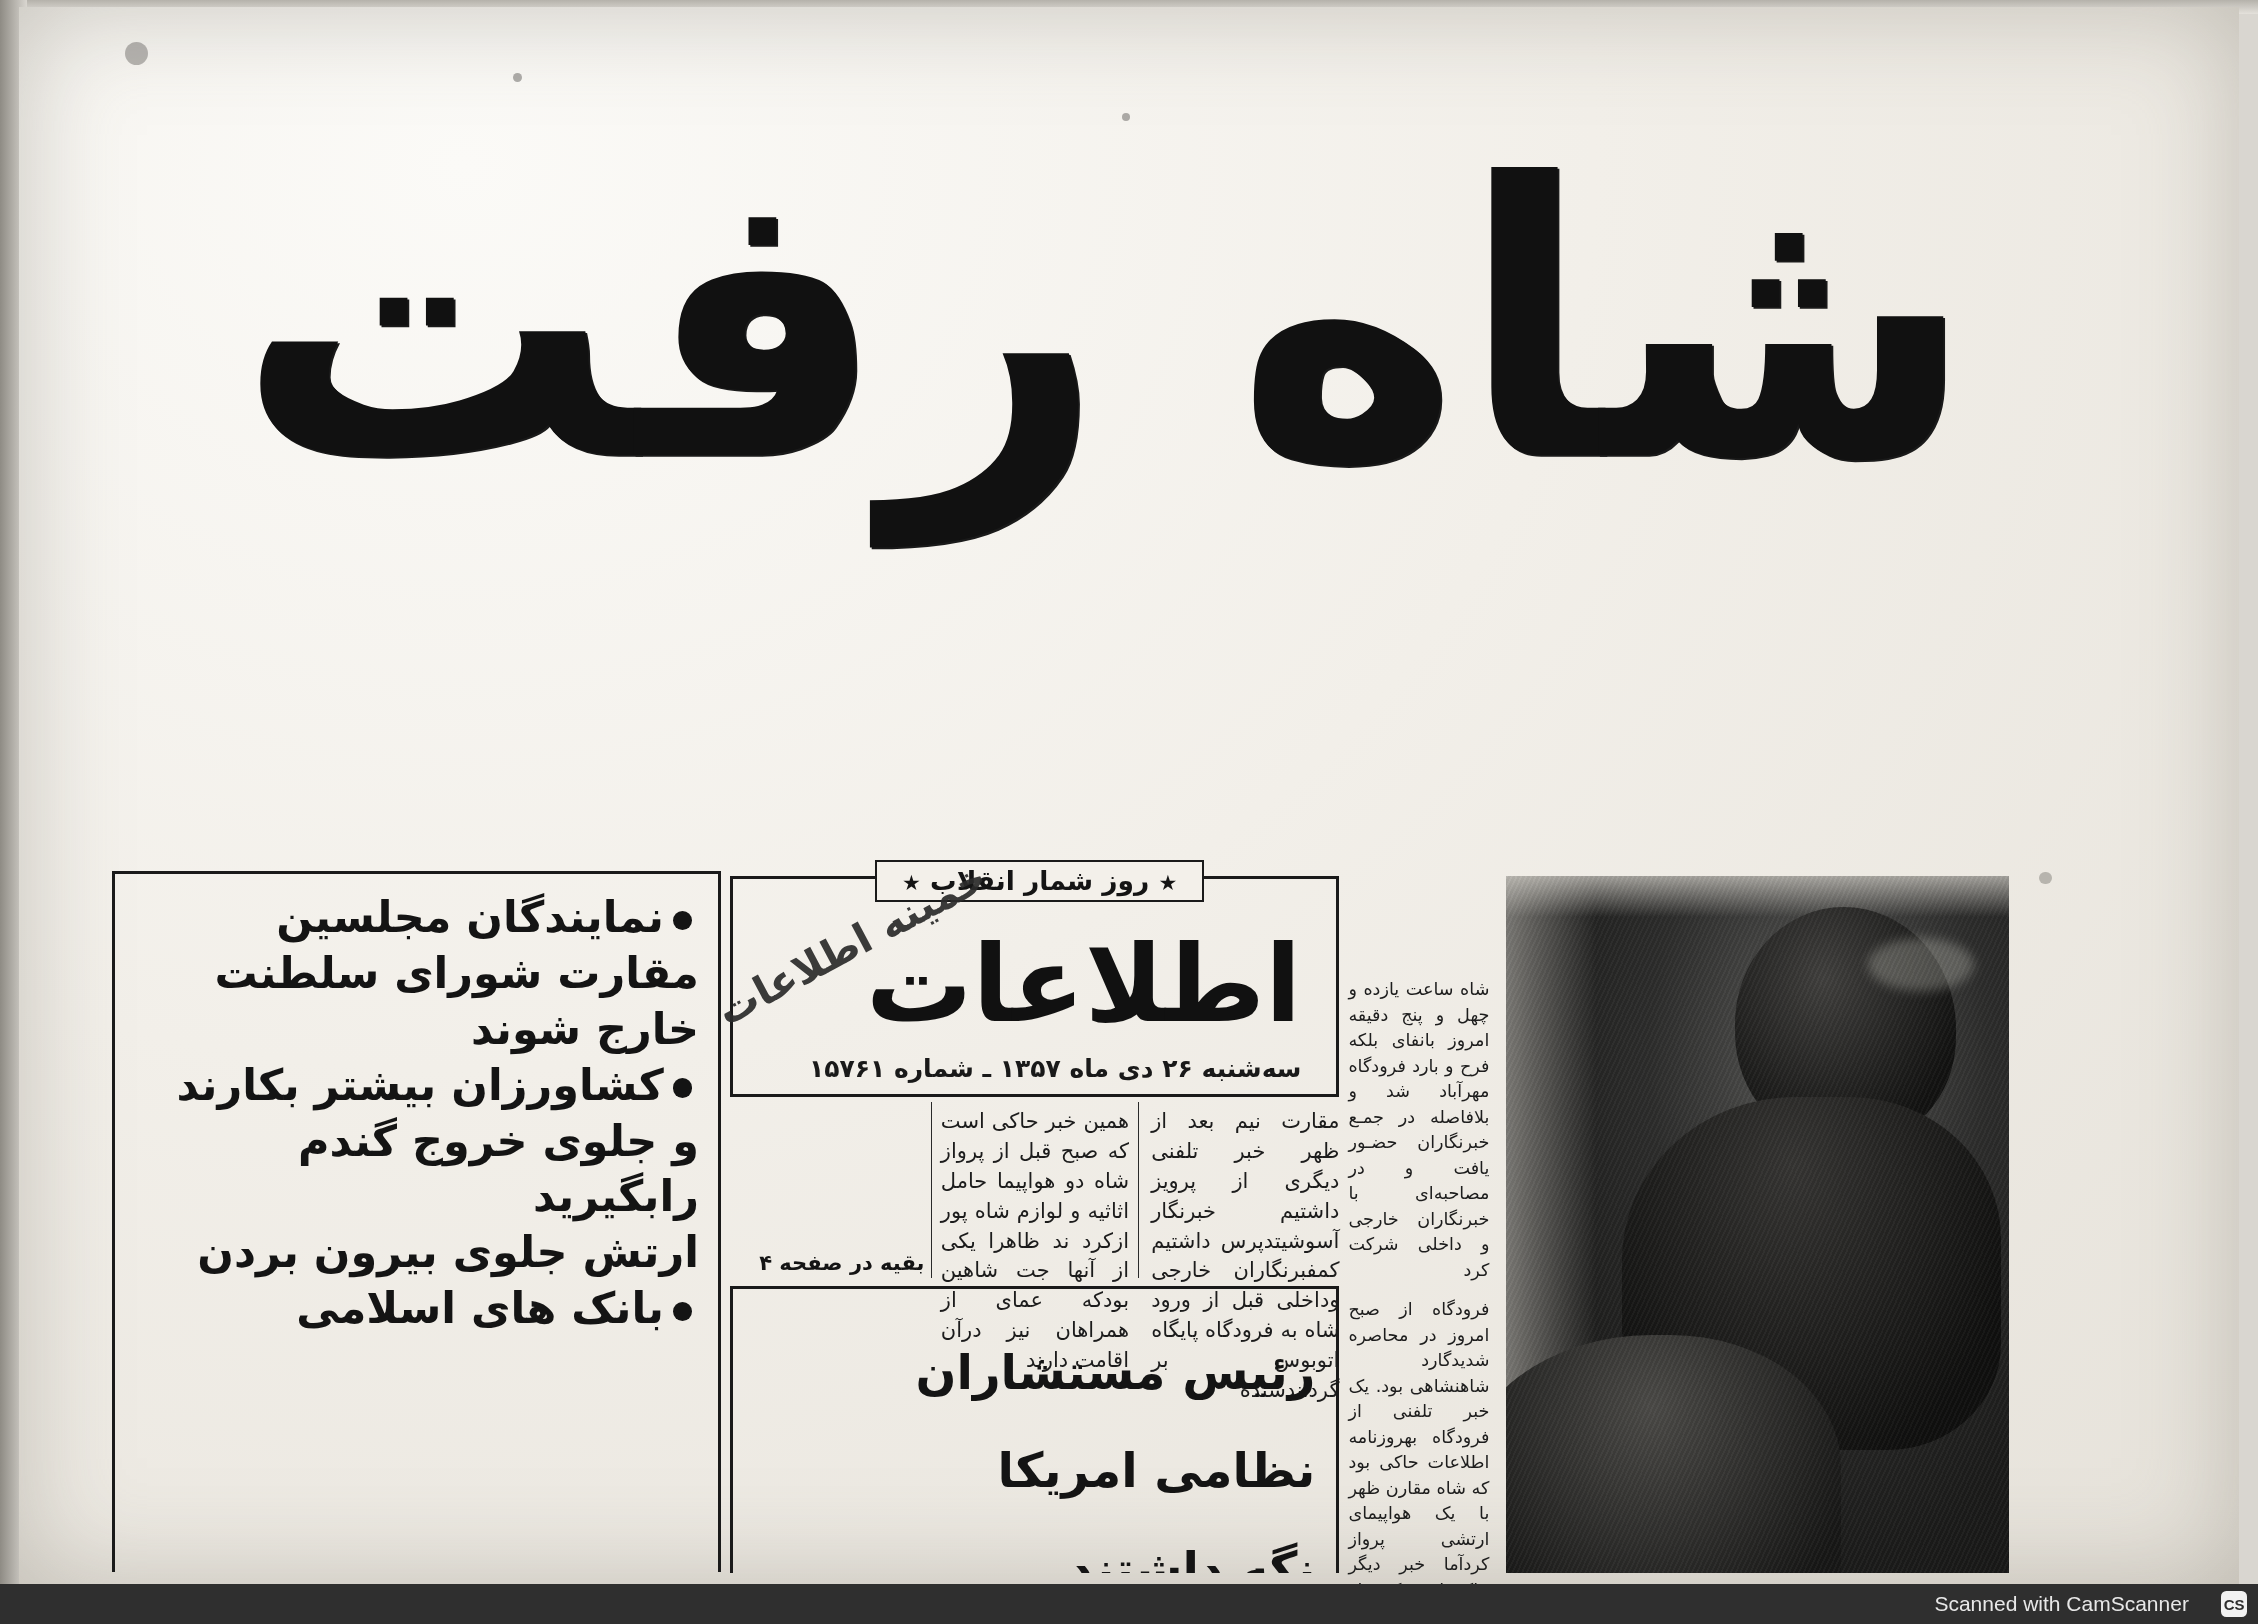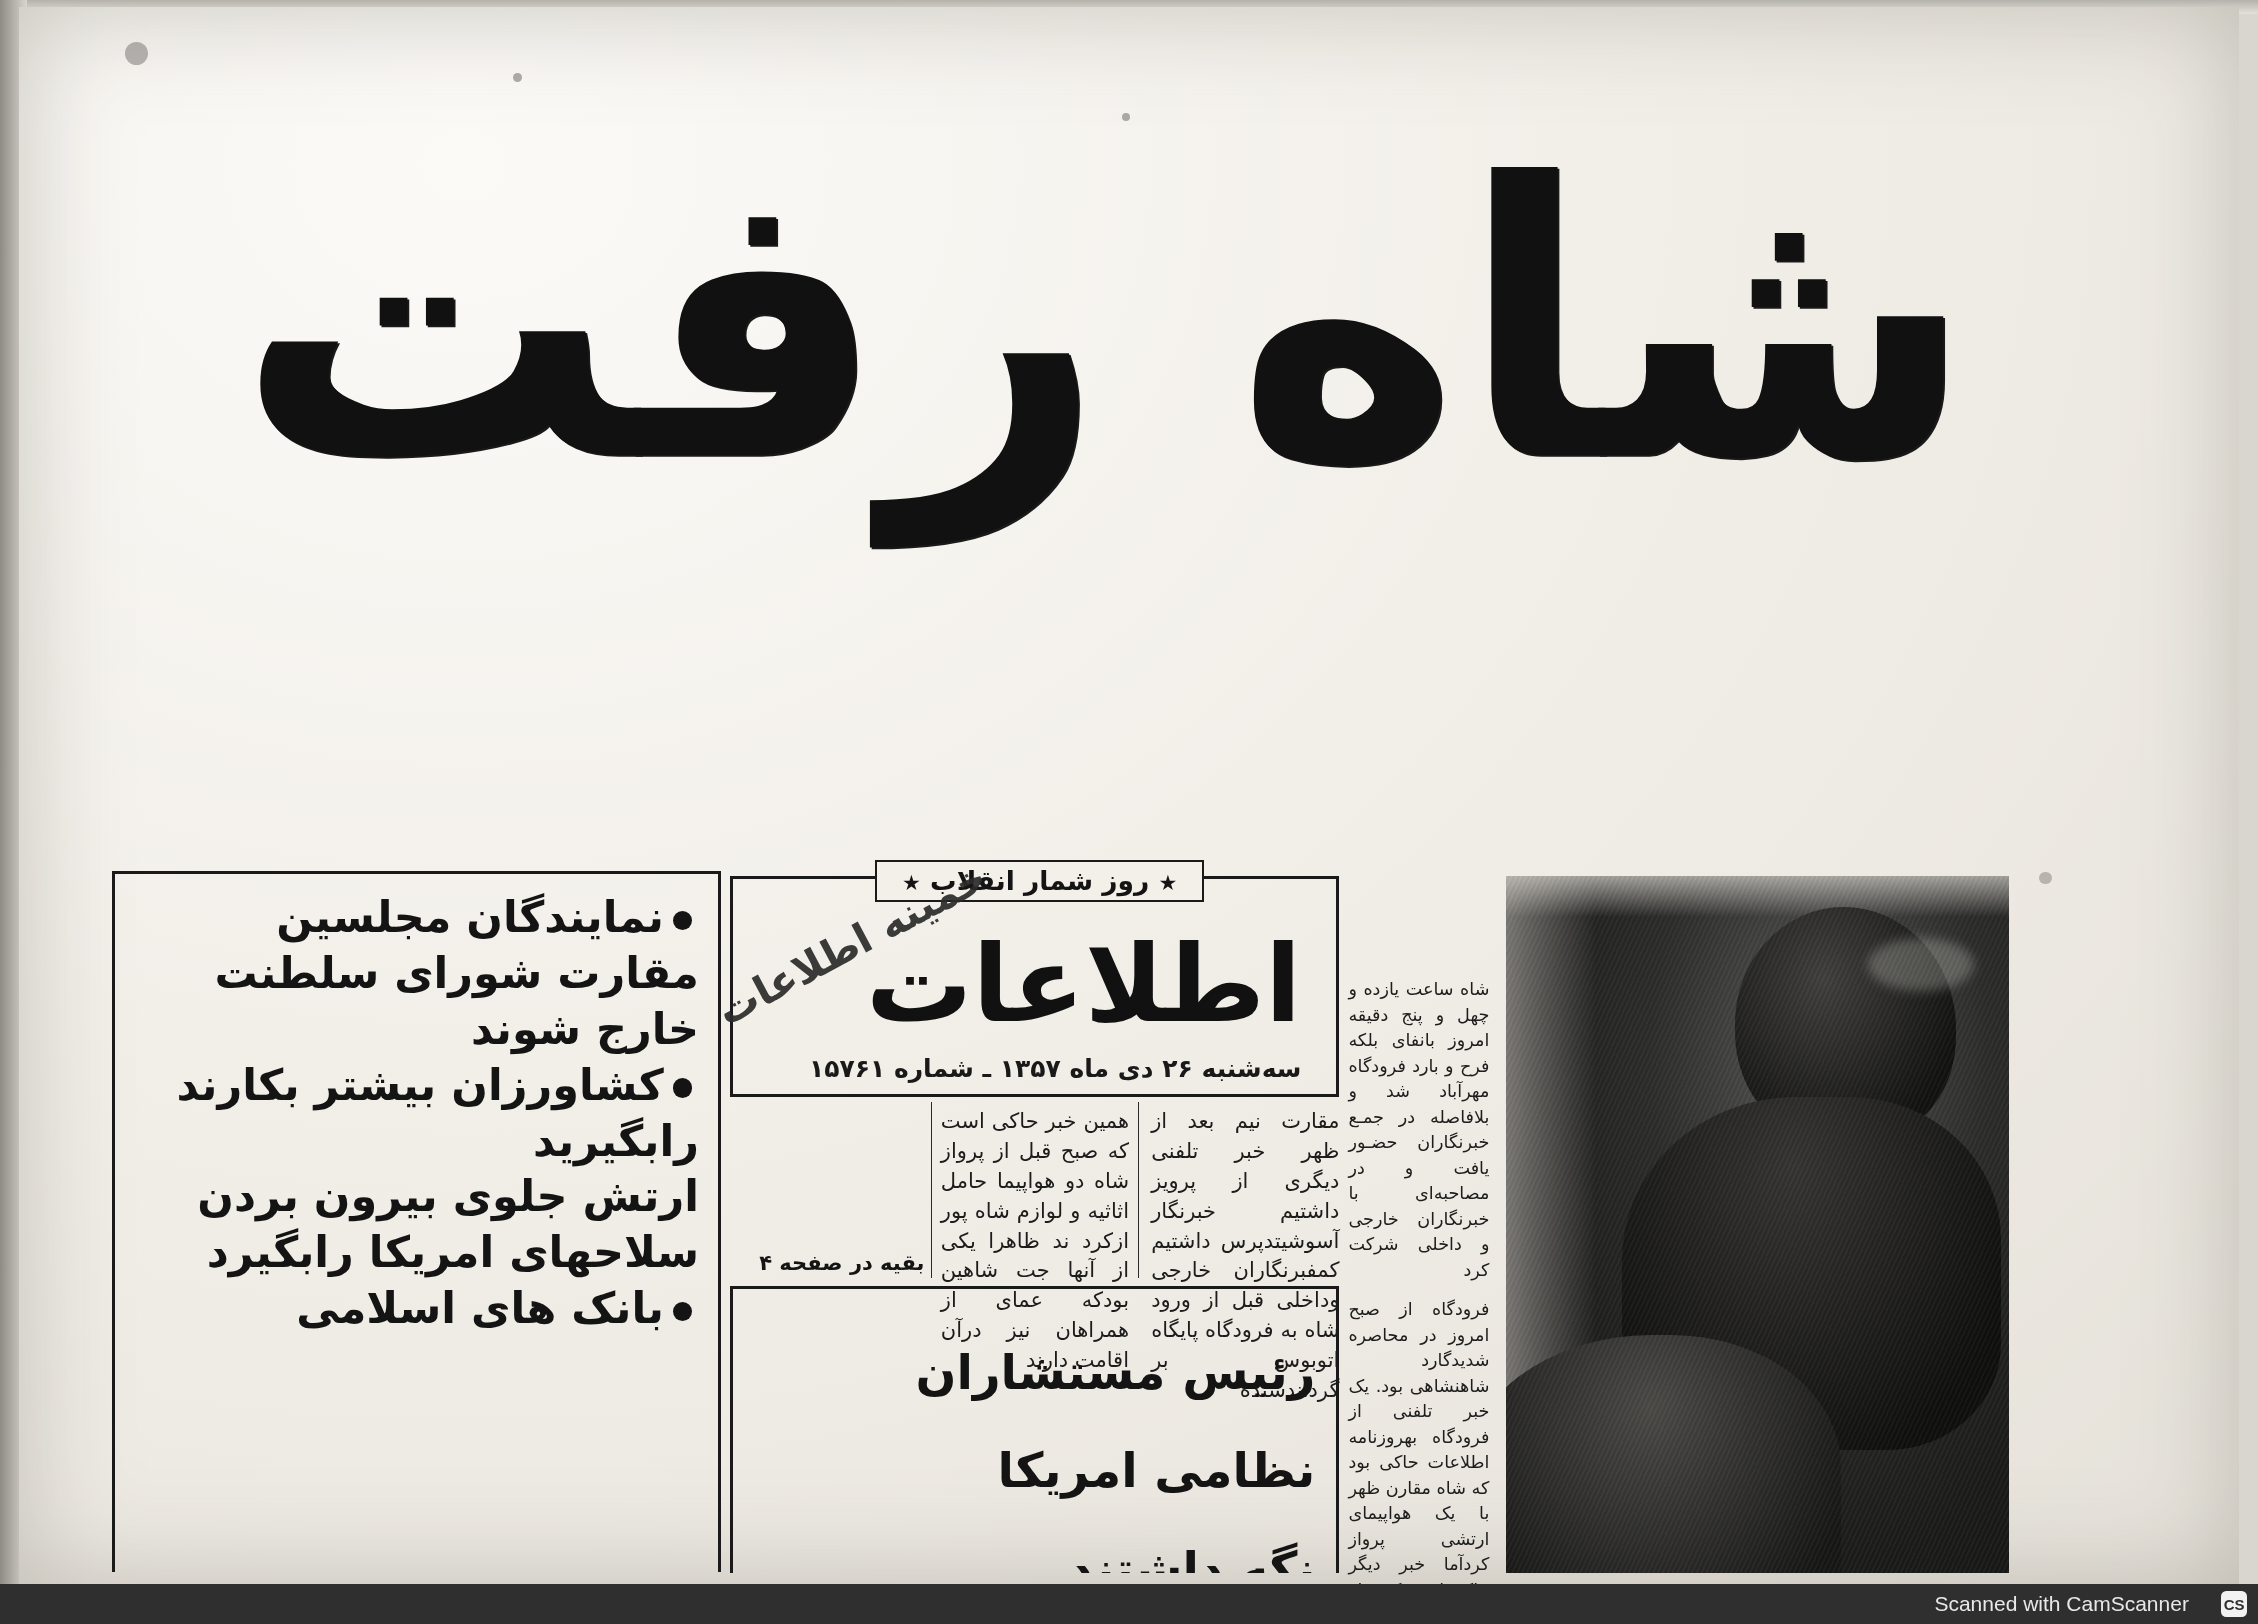--- a/index.html
+++ b/index.html
@@ -385,23 +385,23 @@
         <span class="subhead-line">رئیس مستشاران</span>
         <span class="subhead-line">نظامی امریکا</span>
         <span class="subhead-line">نگه داشتند</span>
       </div>
 
       <div id="bullets">
         <span class="bullet-line"><span class="bullet-dot"></span><span>نمایندگان مجلسین</span></span>
         <span class="bullet-line">مقارت شورای سلطنت</span>
         <span class="bullet-line">خارج شوند</span>
         <span class="bullet-line"><span class="bullet-dot"></span><span>کشاورزان بیشتر بکارند</span></span>
+        <span class="bullet-line">و جلوی خروج گندم</span>
         <span class="bullet-line">رابگیرید</span>
         <span class="bullet-line">ارتش جلوی بیرون بردن</span>
-        <span class="bullet-line">سلاحهای امریکا رابگیرد</span>
         <span class="bullet-line"><span class="bullet-dot"></span><span>بانک های اسلامی</span></span>
       </div>
 
     </div>
 
     <div class="blotch" style="left:106px; top:35px; width:23px; height:23px; background:rgba(60,58,54,0.35);"></div>
     <div class="blotch" style="left:494px; top:66px; width:8.8px; height:8.8px; background:rgba(60,58,54,0.4);"></div>
     <div class="blotch" style="left:1103px; top:106px; width:8px; height:8px; background:rgba(60,58,54,0.4);"></div>
     <div class="blotch" style="left:2020px; top:865px; width:12.4px; height:12.4px; background:rgba(60,58,54,0.3);"></div>
   </div>

